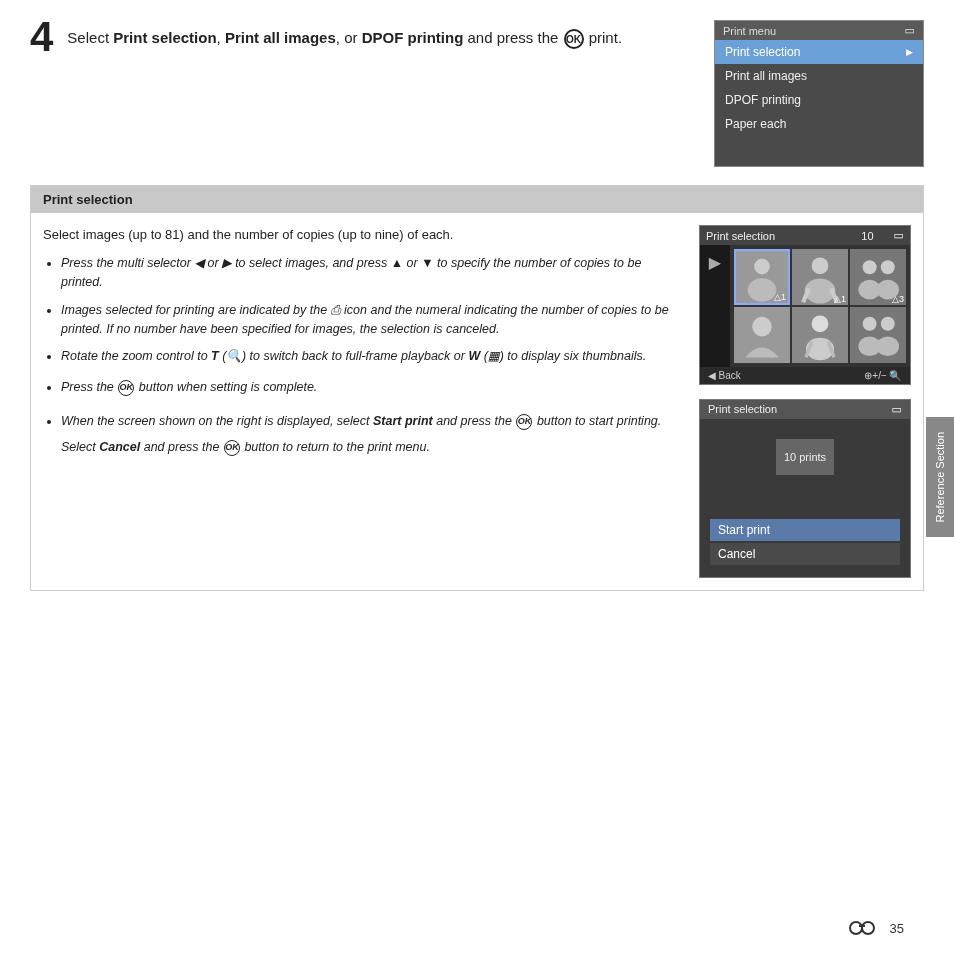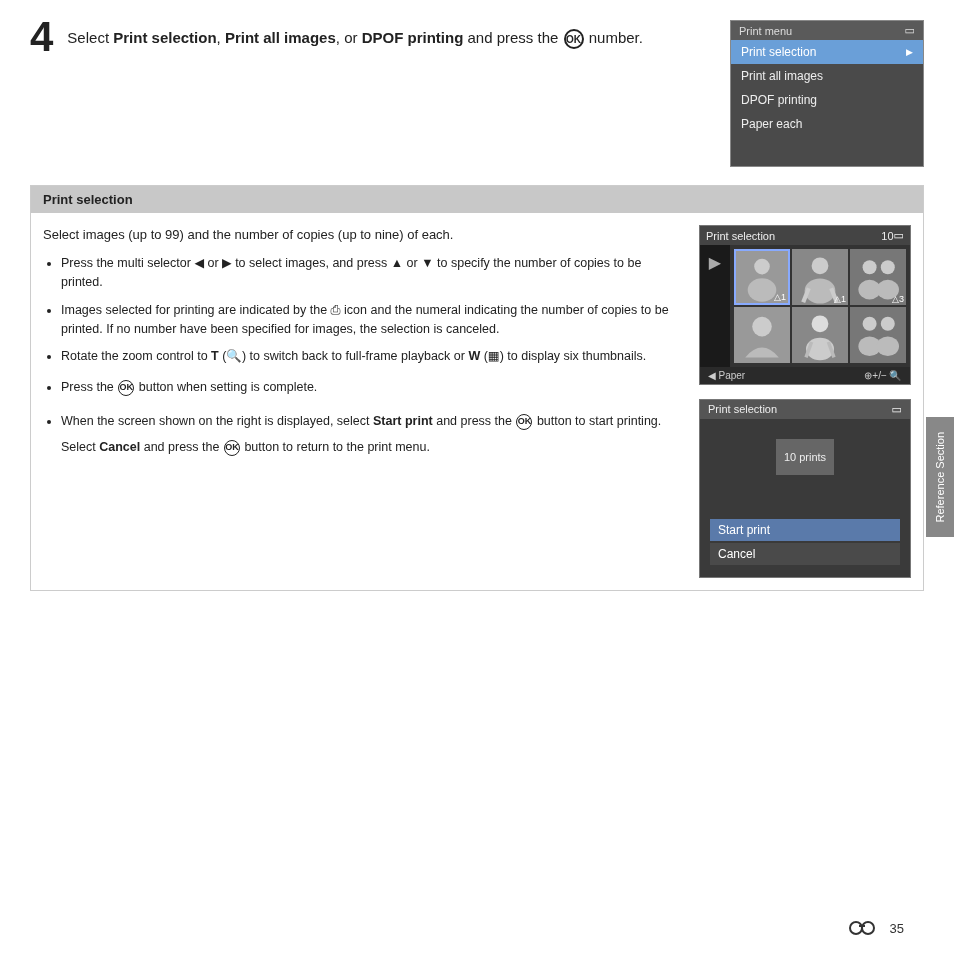--- a/index.html
+++ b/index.html
@@ -57,21 +57,21 @@
       border: 2px solid #222;
       border-radius: 50%;
       font-size: 10px;
       font-weight: bold;
       vertical-align: middle;
       margin: 5px 1px;
     }
 
     
     .print-menu-screenshot {
-      width: 194px;
+      width: 210px;
       background: #4a4a4a;
       border: 1px solid #888;
       margin-left: 10px;
       margin-top: 0;
       flex-shrink: 0;
     }
 
     .print-menu-title {
       background: #5a5a5a;
       color: #ddd;
@@ -130,20 +130,21 @@
       padding-right: 20px;
     }
 
     .print-selection-text p {
       margin-bottom: 8px;
     }
 
     .print-selection-text ul {
       list-style: disc;
       padding-left: 18px;
+      font-style: italic;
     }
 
     .print-selection-text ul li {
       margin-bottom: 8px;
       font-size: 12.5px;
       line-height: 1.55;
     }
 
     
     .screenshots-col {
@@ -167,21 +168,21 @@
       align-items: center;
       background: #444;
       color: #eee;
       font-size: 11px;
       padding: 3px 6px;
     }
 
     .cam-header-right {
       display: flex;
       align-items: center;
-      gap: 0;
+      gap: 20px;
       margin-left: 44px;
     }
 
     .cam-body {
       display: flex;
       background: #222;
     }
 
     .cam-sidebar {
       width: 30px;
@@ -322,41 +323,41 @@
 </head>
 <body>
 
 <div class="page-container">
 
   <div class="step-section">
     <div class="step-number">4</div>
     <div class="step-text">
       <span>Select </span><strong>Print selection</strong><span>, </span><strong>Print all images</strong><span>, or </span><strong>DPOF printing</strong><span> and press the </span><span class="ok-circle">
           <span>OK</span>
-        </span><span> number.</span>
+        </span><span> print.</span>
     </div>
 
     <div class="print-menu-screenshot">
       <div class="print-menu-title">
         <span>Print menu</span>
         <span>▭</span>
       </div>
       <div class="print-menu-item selected">Print selection</div>
       <div class="print-menu-item">Print all images</div>
       <div class="print-menu-item">DPOF printing</div>
       <div class="print-menu-item">Paper each</div>
       <div style="height: 30px; background: #4a4a4a;"></div>
     </div>
   </div>
 
   <div class="print-selection-section">
     <div class="print-selection-header">Print selection</div>
     <div class="print-selection-body">
       <div class="print-selection-text">
-        <p>Select images (up to 99) and the number of copies (up to nine) of each.</p>
+        <p>Select images (up to 81) and the number of copies (up to nine) of each.</p>
         <ul>
           <li>Press the multi selector ◀ or ▶ to select images, and press ▲ or ▼ to specify the number of copies to be printed.</li>
           <li>Images selected for printing are indicated by the ⎙ icon and the numeral indicating the number of copies to be printed. If no number have been specified for images, the selection is canceled.</li>
           <li>Rotate the zoom control to <strong>T</strong> (🔍) to switch back to full-frame playback or <strong>W</strong> (▦) to display six thumbnails.</li>
           <li>Press the <span class="ok-circle" style="width:16px;height:16px;font-size:9px;border-width:1.5px;">OK</span> button when setting is complete.</li>
           <li>When the screen shown on the right is displayed, select <strong>Start print</strong> and press the <span class="ok-circle" style="width:16px;height:16px;font-size:9px;border-width:1.5px;">OK</span> button to start printing.<br>Select <strong>Cancel</strong> and press the <span class="ok-circle" style="width:16px;height:16px;font-size:9px;border-width:1.5px;">OK</span> button to return to the print menu.</li>
         </ul>
       </div>
 
       <div class="screenshots-col">
@@ -419,21 +420,21 @@
                 <svg viewBox="0 0 40 40" width="100%" height="100%" xmlns="http://www.w3.org/2000/svg" style="background:#777;">
                   <circle cx="14" cy="12" r="5" fill="#ccc"></circle>
                   <circle cx="27" cy="12" r="5" fill="#ccc"></circle>
                   <ellipse cx="14" cy="28" rx="8" ry="7" fill="#bbb"></ellipse>
                   <ellipse cx="27" cy="28" rx="8" ry="7" fill="#bbb"></ellipse>
                 </svg>
               </div>
             </div>
           </div>
           <div class="cam-footer">
-            <span>◀ Paper</span>
+            <span>◀ Back</span>
             <span>⊕+/− 🔍</span>
           </div>
         </div>
 
         <div class="cam-screenshot-bottom">
           <div class="cam-bottom-header">
             <span>Print selection</span>
             <span>▭</span>
           </div>
           <div class="cam-bottom-body">

